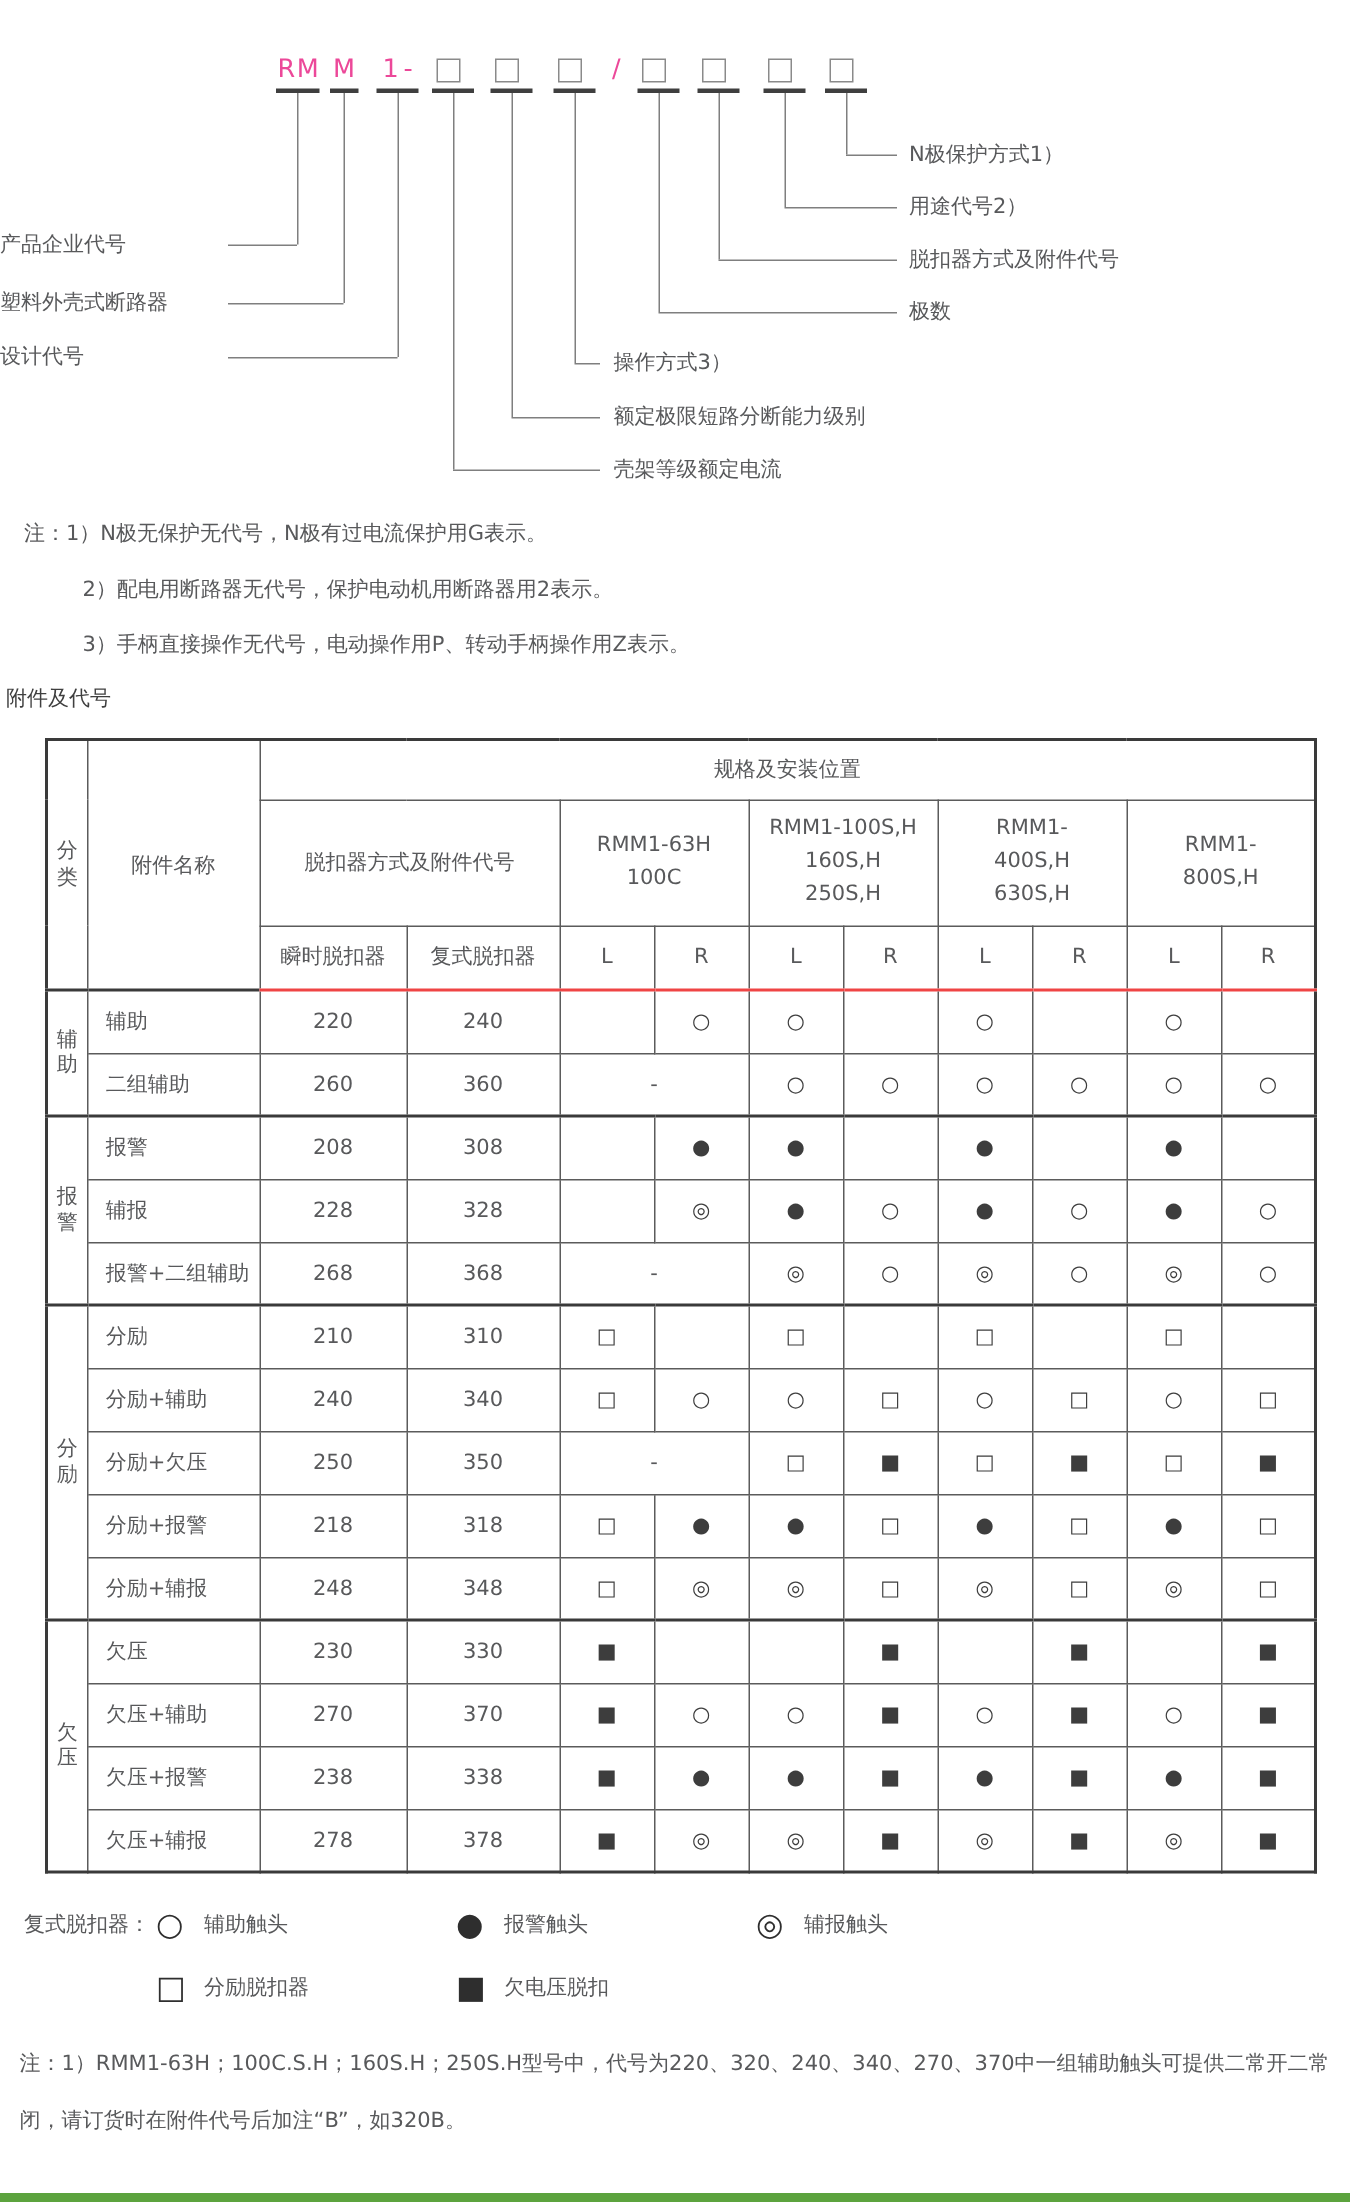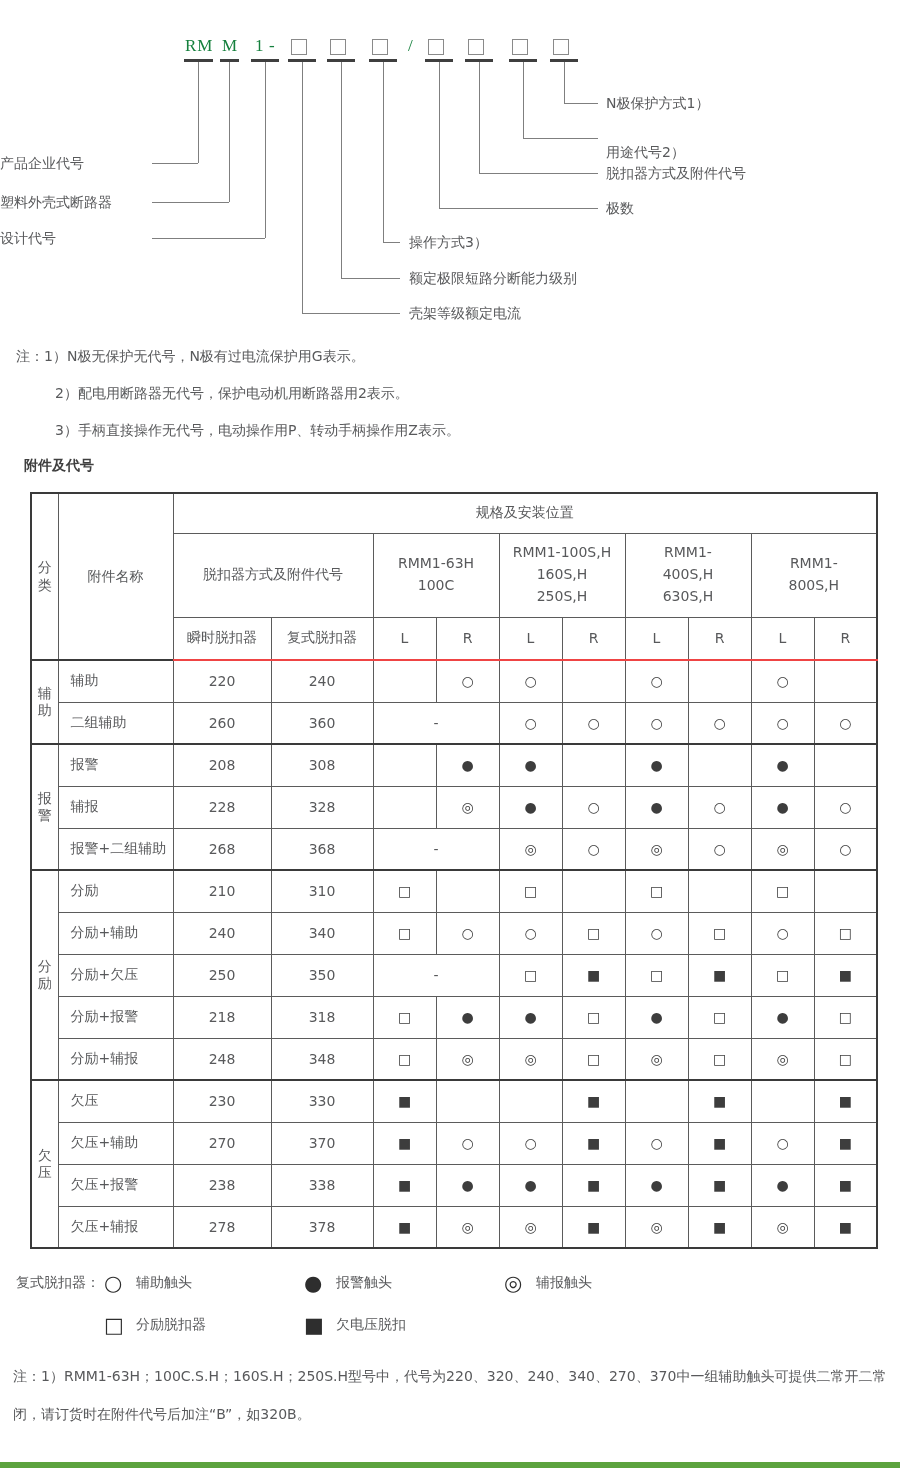--- a/index.html
+++ b/index.html
@@ -4,32 +4,32 @@
 <style>
   * { margin:0; padding:0; box-sizing:border-box; }
   html,body { background:#fff; }
   body {
     width:900px; height:1468px; position:relative; overflow:hidden;
     font-family:"DejaVu Sans","Liberation Sans",sans-serif;
     color:#58595b; font-size:14px;
   }
   
   .diagram { position:relative; width:900px; height:332px; }
-  .code-part { position:absolute; top:36px; font-size:17px; color:#15803d; letter-spacing:1px;font-family:Liberation Serif, serif; }
+  .code-part { position:absolute; top:36px; font-size:17px; color:#ec4899; letter-spacing:1px; }
   .code-box { position:absolute; top:39px; width:16px; height:16px; border:1px solid #8a8a8a; background:#fff; }
   .uline { position:absolute; top:59px; height:3px; background:#3f3f3f; }
   .vline { position:absolute; width:1px; background:#7f7f7f; top:62px; }
   .hline { position:absolute; height:1px; background:#7f7f7f; }
   .dlabel { position:absolute; font-size:14px; line-height:18px; color:#58595b; white-space:nowrap; }
   .dlabel.left { left:0; width:148px; text-align:left; }
   
   .top-notes { margin:14px 0 0 16px; }
   .top-notes .note { line-height:20px; margin-bottom:17px; }
   .top-notes .sub { padding-left:39px; }
-  .section-title { margin:7px 0 0 24px; font-weight:bold; color:#3f3f3f; }
+  .section-title { margin:7px 0 0 4px; font-weight:normal; color:#3f3f3f; }
   
   table.acc {
     border-collapse:collapse; table-layout:fixed;
     margin:17px 0 0 30px; width:845px;
     color:#58595b;
   }
   table.acc th, table.acc td {
     border:1px solid #5b5b5b; text-align:center; vertical-align:middle;
     font-weight:normal; font-size:14px; padding:0;
   }
@@ -105,21 +105,21 @@
   <div class="hline" style="left:383px;width:17px;top:242px"></div>
   <div class="hline" style="left:439px;width:159px;top:208px"></div>
   <div class="hline" style="left:479px;width:119px;top:173px"></div>
   <div class="hline" style="left:523px;width:75px;top:138px"></div>
   <div class="hline" style="left:564px;width:34px;top:103px"></div>
 
   <div class="dlabel left" style="top:154px">产品企业代号</div>
   <div class="dlabel left" style="top:193px">塑料外壳式断路器</div>
   <div class="dlabel left" style="top:229px">设计代号</div>
   <div class="dlabel" style="left:606px;top:94px">N极保护方式1）</div>
-  <div class="dlabel" style="left:606px;top:143px">用途代号2）</div>
+  <div class="dlabel" style="left:606px;top:129px">用途代号2）</div>
   <div class="dlabel" style="left:606px;top:164px">脱扣器方式及附件代号</div>
   <div class="dlabel" style="left:606px;top:199px">极数</div>
   <div class="dlabel" style="left:409px;top:233px">操作方式3）</div>
   <div class="dlabel" style="left:409px;top:269px">额定极限短路分断能力级别</div>
   <div class="dlabel" style="left:409px;top:304px">壳架等级额定电流</div>
 </div>
 
 <div class="top-notes">
   <div class="note">注：1）N极无保护无代号，N极有过电流保护用G表示。</div>
   <div class="note sub">2）配电用断路器无代号，保护电动机用断路器用2表示。</div>

